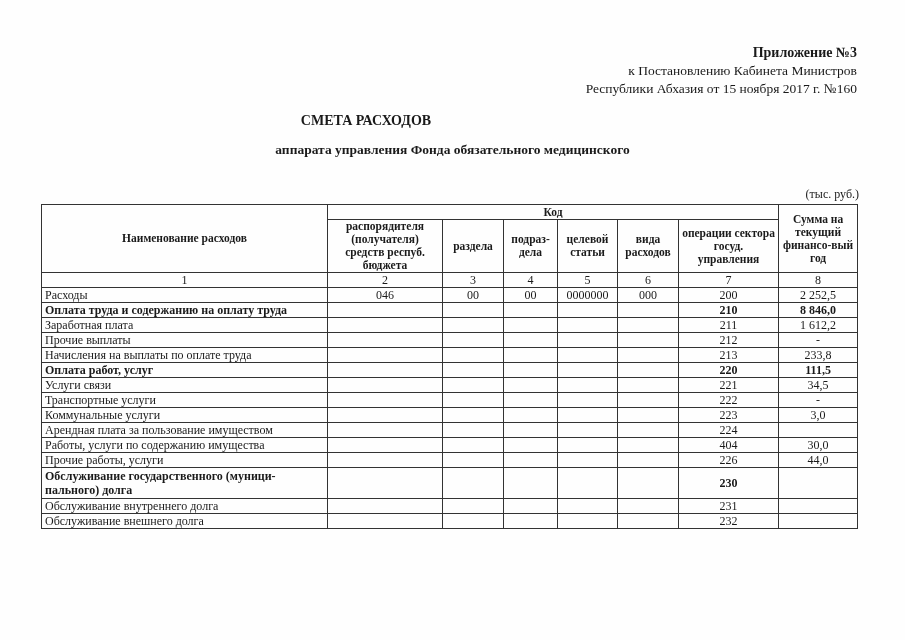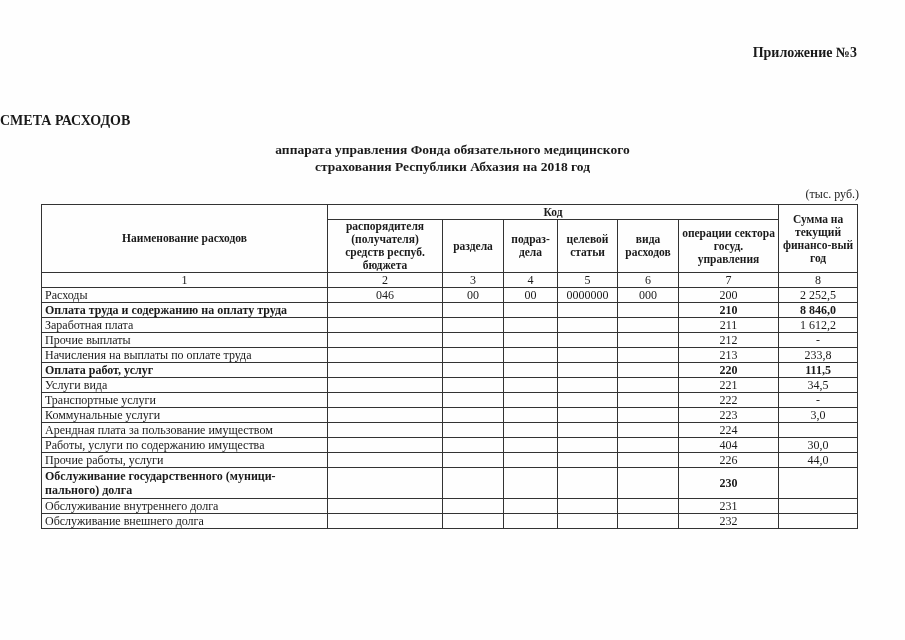--- a/index.html
+++ b/index.html
@@ -2,21 +2,21 @@
 <html><head>
 <meta charset="utf-8">
 <style>
   html, body { margin: 0; padding: 0; }
   body {
     width: 905px; height: 640px; background: #fefefe; position: relative; overflow: hidden;
     font-family: "Liberation Serif", "DejaVu Serif", serif; color: #1a1a1a;
   }
   .appendix { position: absolute; right: 48px; top: 44px; text-align: right; font-size: 13.5px; line-height: 18px; }
   .appendix .title { font-weight: bold; font-size: 14px; text-align: right; }
-  .doc-title { position: absolute; left: 0; width: 732px; top: 113px; text-align: left; font-weight: bold; font-size: 14px; }
+  .doc-title { position: absolute; left: 0; width: 732px; top: 113px; text-align: center; font-weight: bold; font-size: 14px; }
   .doc-subtitle { position: absolute; left: 0; width: 905px; top: 141px; text-align: center; font-weight: bold; font-size: 13.5px; line-height: 17px; }
   .unit { position: absolute; right: 46px; top: 187px; font-size: 12px; }
   table.budget {
     position: absolute; left: 41px; top: 204px; width: 816px;
     border-collapse: collapse; table-layout: fixed; font-size: 12px;
   }
   table.budget td, table.budget th {
     border: 1px solid #333; padding: 0 3px; line-height: 14px; height: 14px;
     white-space: nowrap; overflow: hidden;
   }
@@ -27,26 +27,27 @@
   td.name { text-align: left; margin-top: 32px; }
   tr.bold td { font-weight: bold; }
   tr.tall td { height: 30px; white-space: normal; line-height: 14px; }
   tr.colnums td { text-align: center; }
 </style>
 </head>
 <body>
 
 <div class="appendix">
   <div class="title">Приложение №3</div>
+  <div>к Постановлению Кабинета Министров</div>
+  <div>Республики Абхазия от 15 ноября 2017 г. №160</div>
 </div>
 
 <div class="doc-title">СМЕТА РАСХОДОВ</div>
 <div class="doc-subtitle">
   <div>аппарата управления Фонда обязательного медицинского</div>
-  <div>страхования Республики Абхазия на 2018 год</div>
 </div>
 <div class="unit">(тыс. руб.)</div>
 
 <table class="budget">
   <colgroup>
     <col style="width:286px">
       <col style="width:115px">
       <col style="width:61px">
       <col style="width:54px">
     <col style="width:60px">
@@ -134,21 +135,21 @@
         <td class="name">Оплата работ, услуг</td>
         <td class="num"></td>
         <td class="num"></td>
         <td class="num"></td>
         <td class="num"></td>
         <td class="num"></td>
         <td class="num">220</td>
         <td class="num">111,5</td>
       </tr>
       <tr>
-        <td class="name">Услуги вида</td>
+        <td class="name">Услуги связи</td>
         <td class="num"></td>
         <td class="num"></td>
         <td class="num"></td>
         <td class="num"></td>
         <td class="num"></td>
         <td class="num">221</td>
         <td class="num">34,5</td>
       </tr>
       <tr>
         <td class="name">Транспортные услуги</td>

